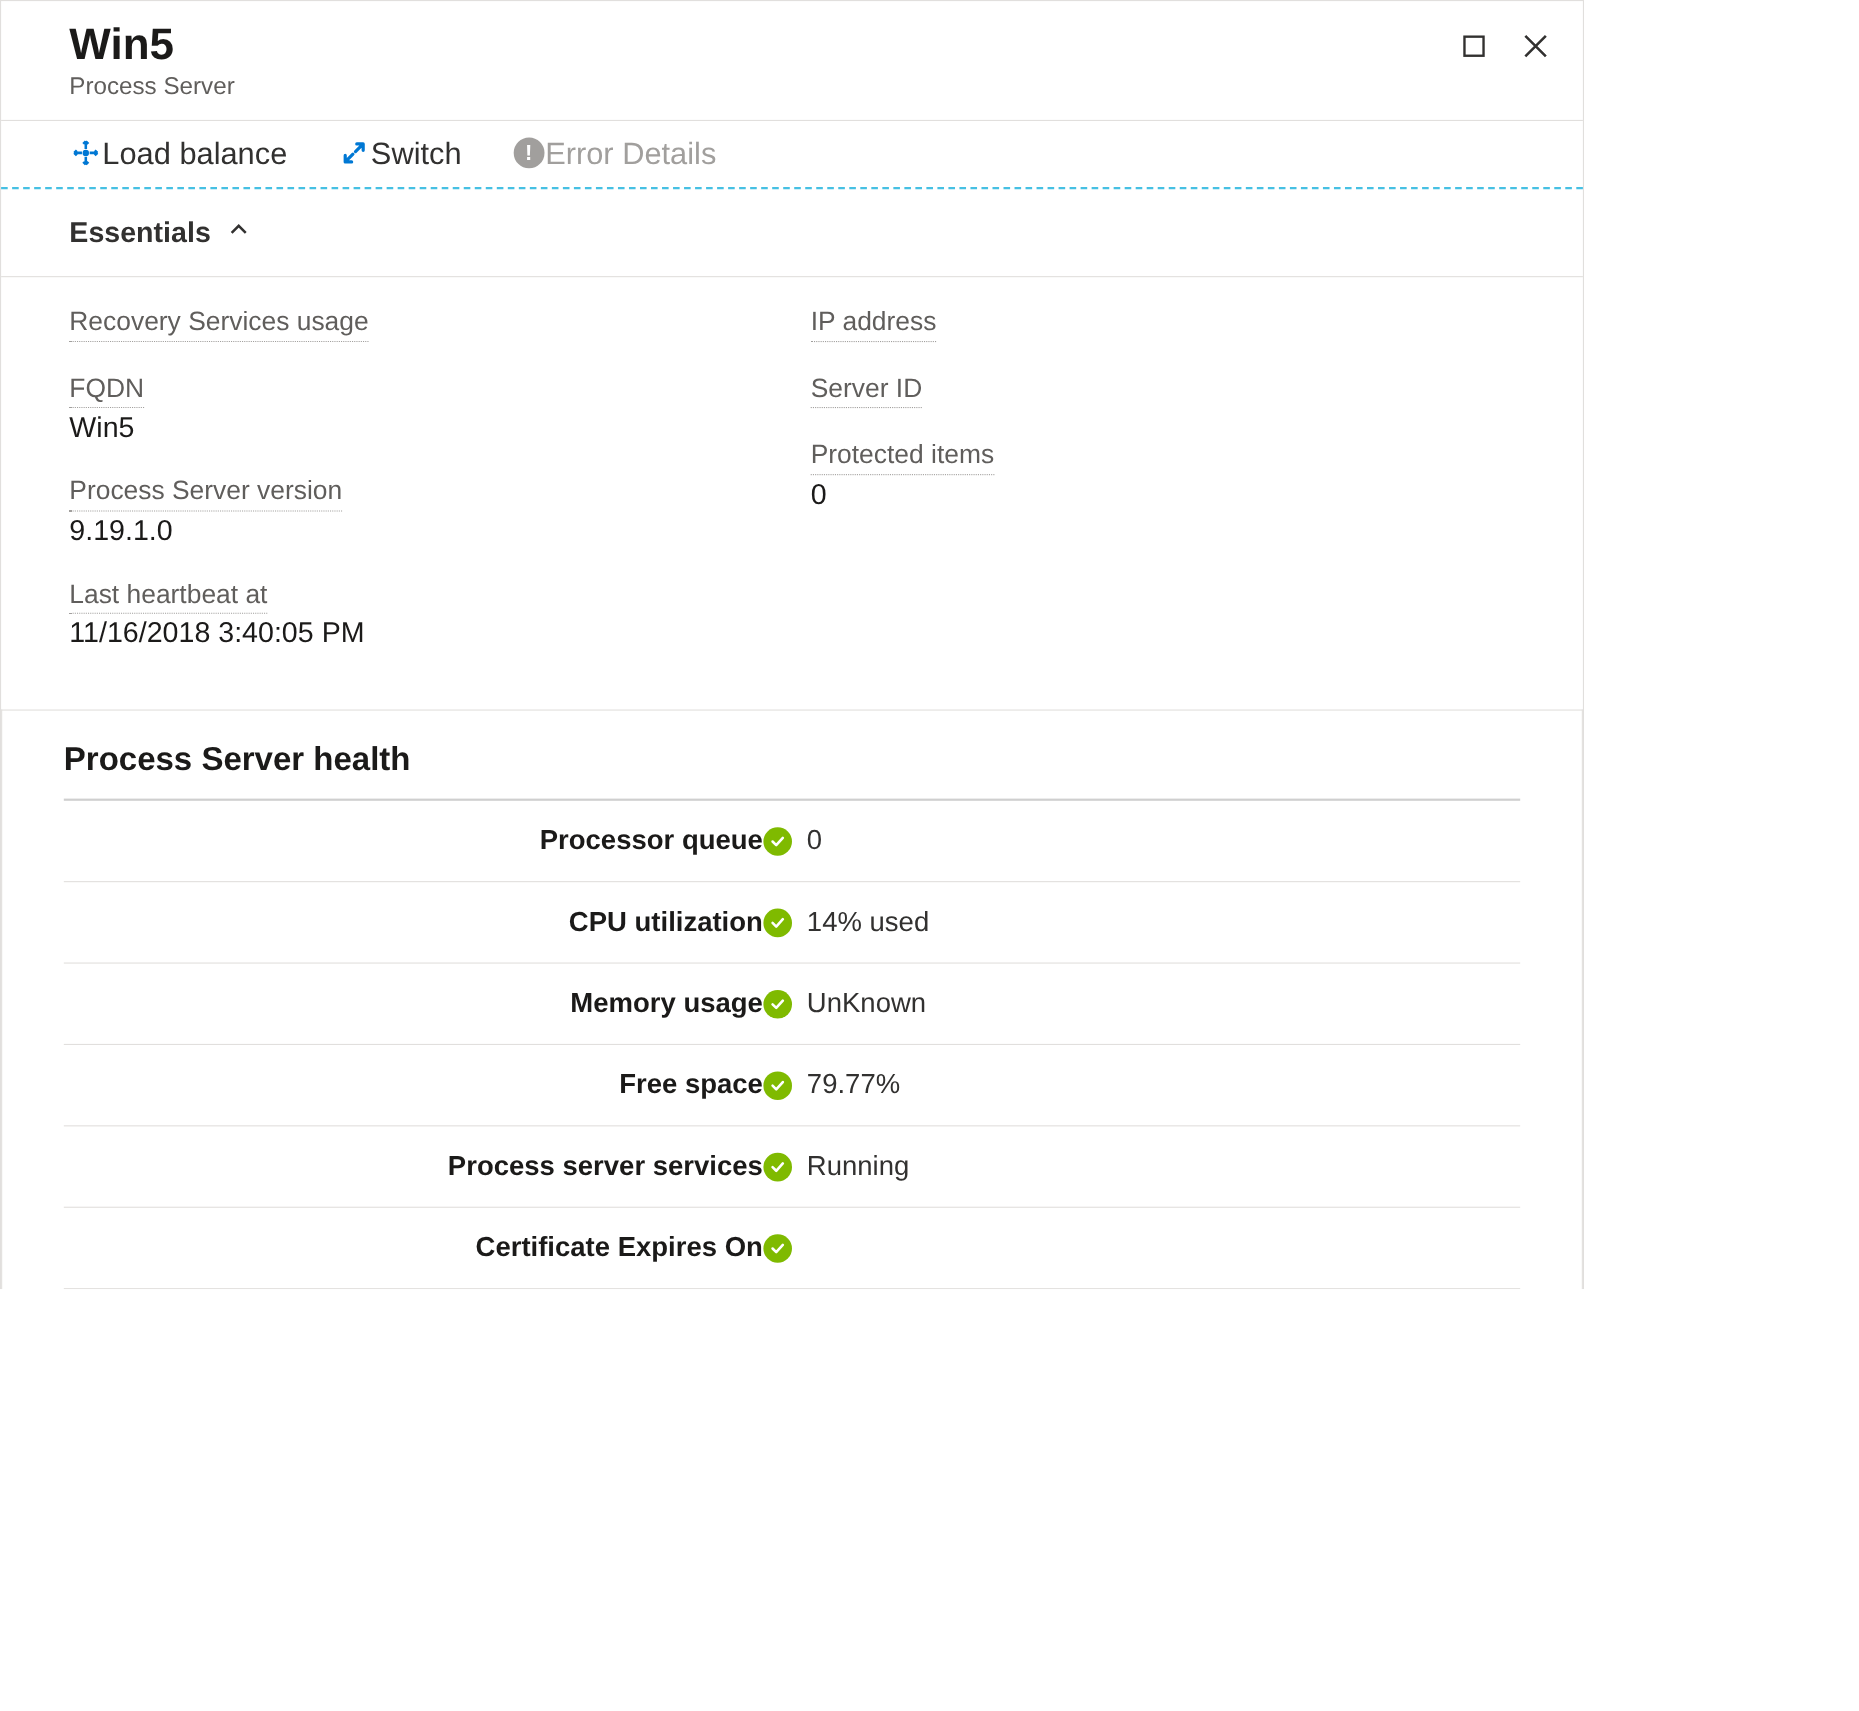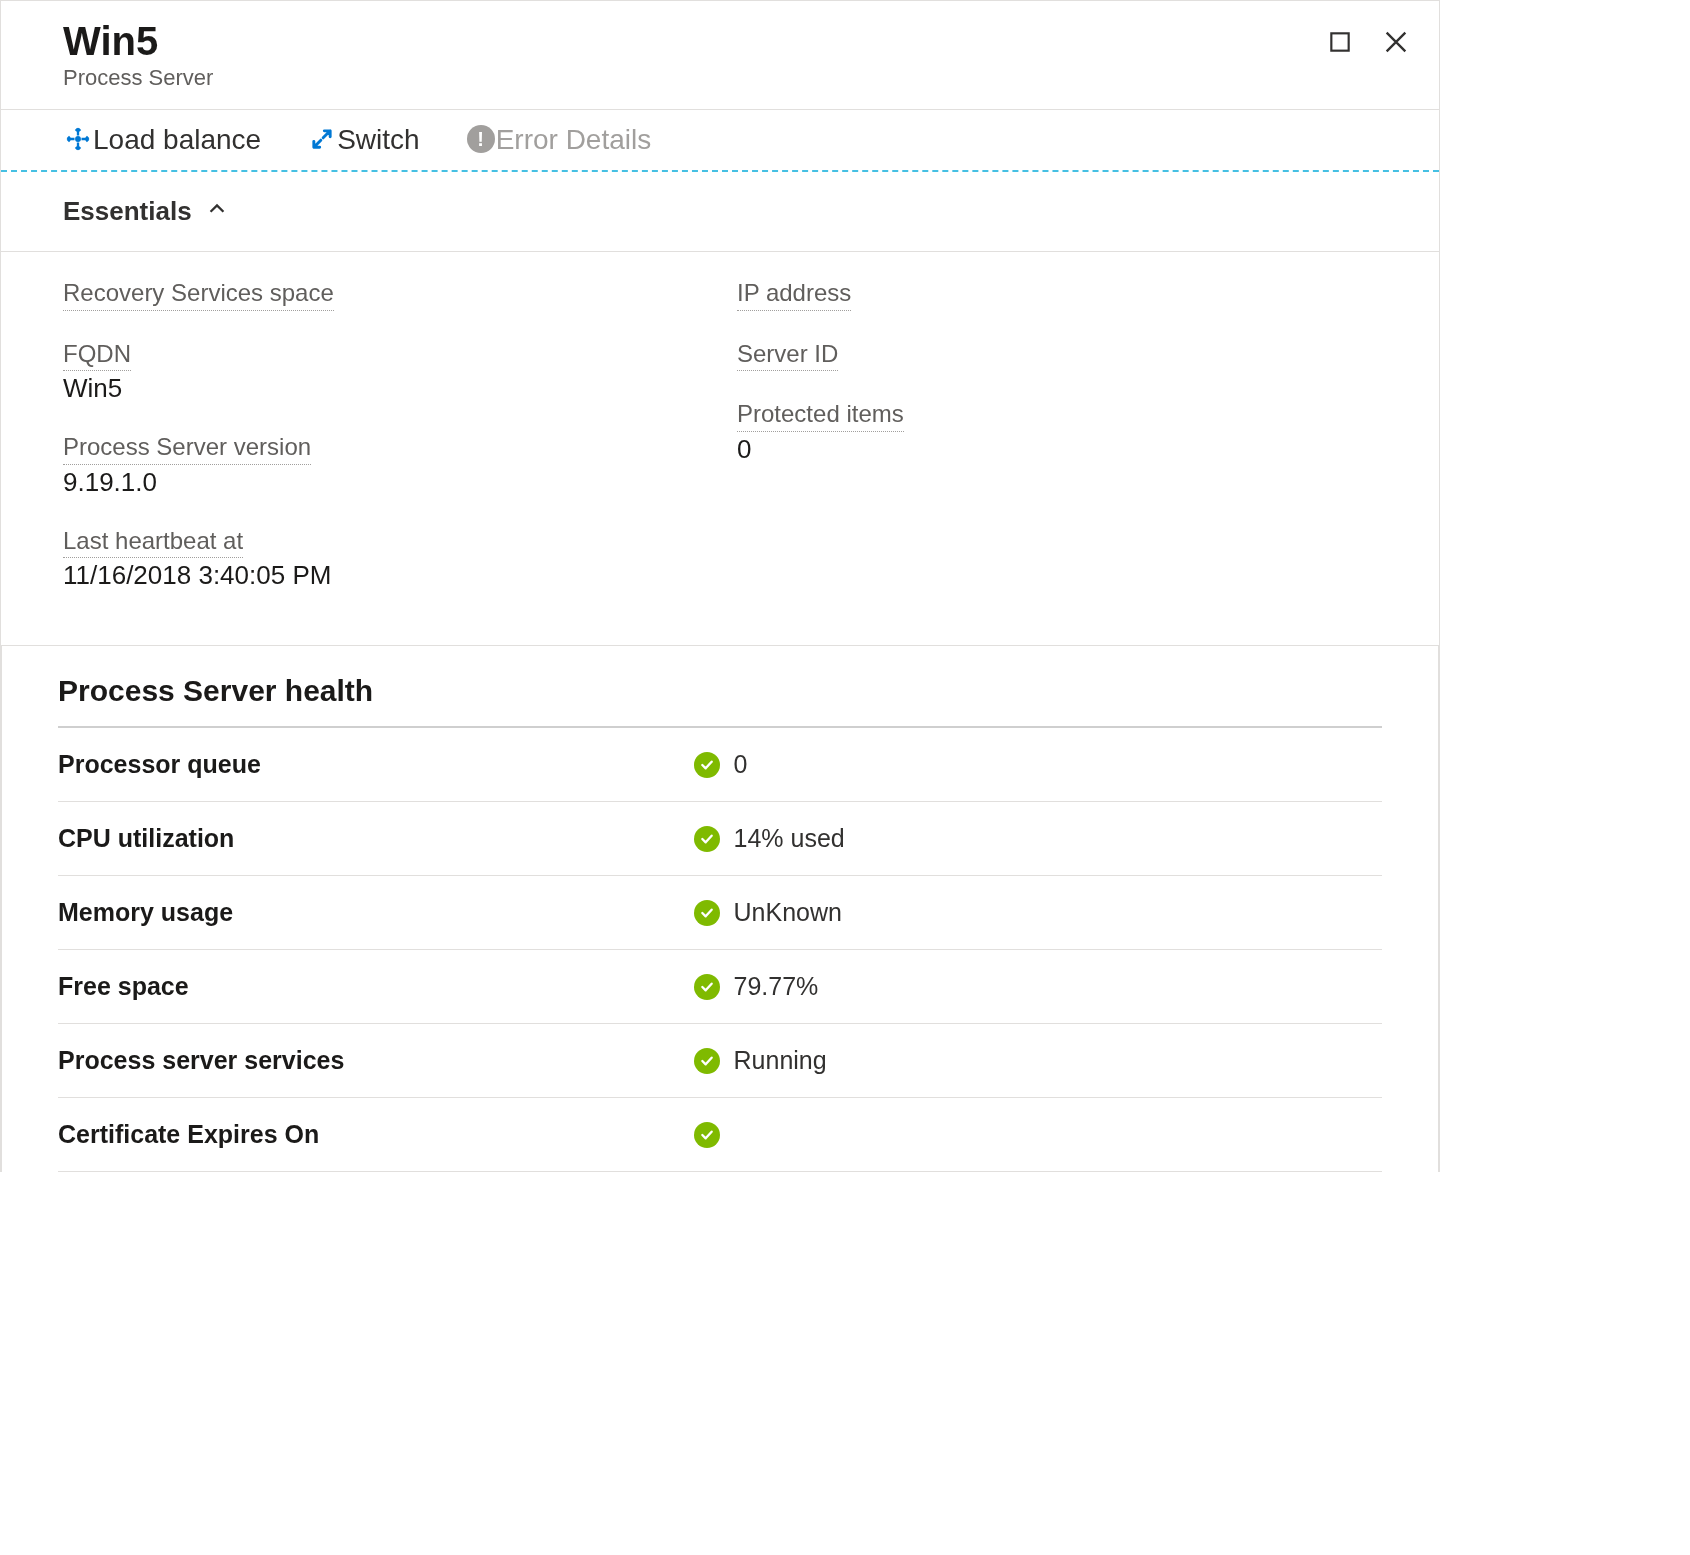--- a/index.html
+++ b/index.html
@@ -113,20 +113,21 @@
     display: flex;
     align-items: center;
     padding: 22px 0;
     border-bottom: 1px solid #e1dfdd;
   }
   .health-label {
     flex: 0 0 48%;
     font-size: 25px;
     font-weight: 700;
     color: #1b1a19;
+    text-align: right;
   }
   .health-status {
     display: flex;
     align-items: center;
     gap: 14px;
     font-size: 25px;
     color: #323130;
   }
   .status-ok {
     width: 26px; height: 26px;
@@ -200,21 +201,21 @@
     <span>
       <svg viewBox="0 0 24 24" width="22" height="22" fill="none" stroke="#323130" stroke-width="2.5">
           <path d="M5 15 L12 8 L19 15"></path>
         </svg>
     </span>
   </div>
 
   <div class="essentials-body">
     <div class="col">
       <div class="field">
-        <span class="field-label">Recovery Services space</span>
+        <span class="field-label">Recovery Services usage</span>
         <div class="field-value"></div>
       </div>
       <div class="field">
         <span class="field-label">FQDN</span>
         <div class="field-value">Win5</div>
       </div>
       <div class="field">
         <span class="field-label">Process Server version</span>
         <div class="field-value">9.19.1.0</div>
       </div>

